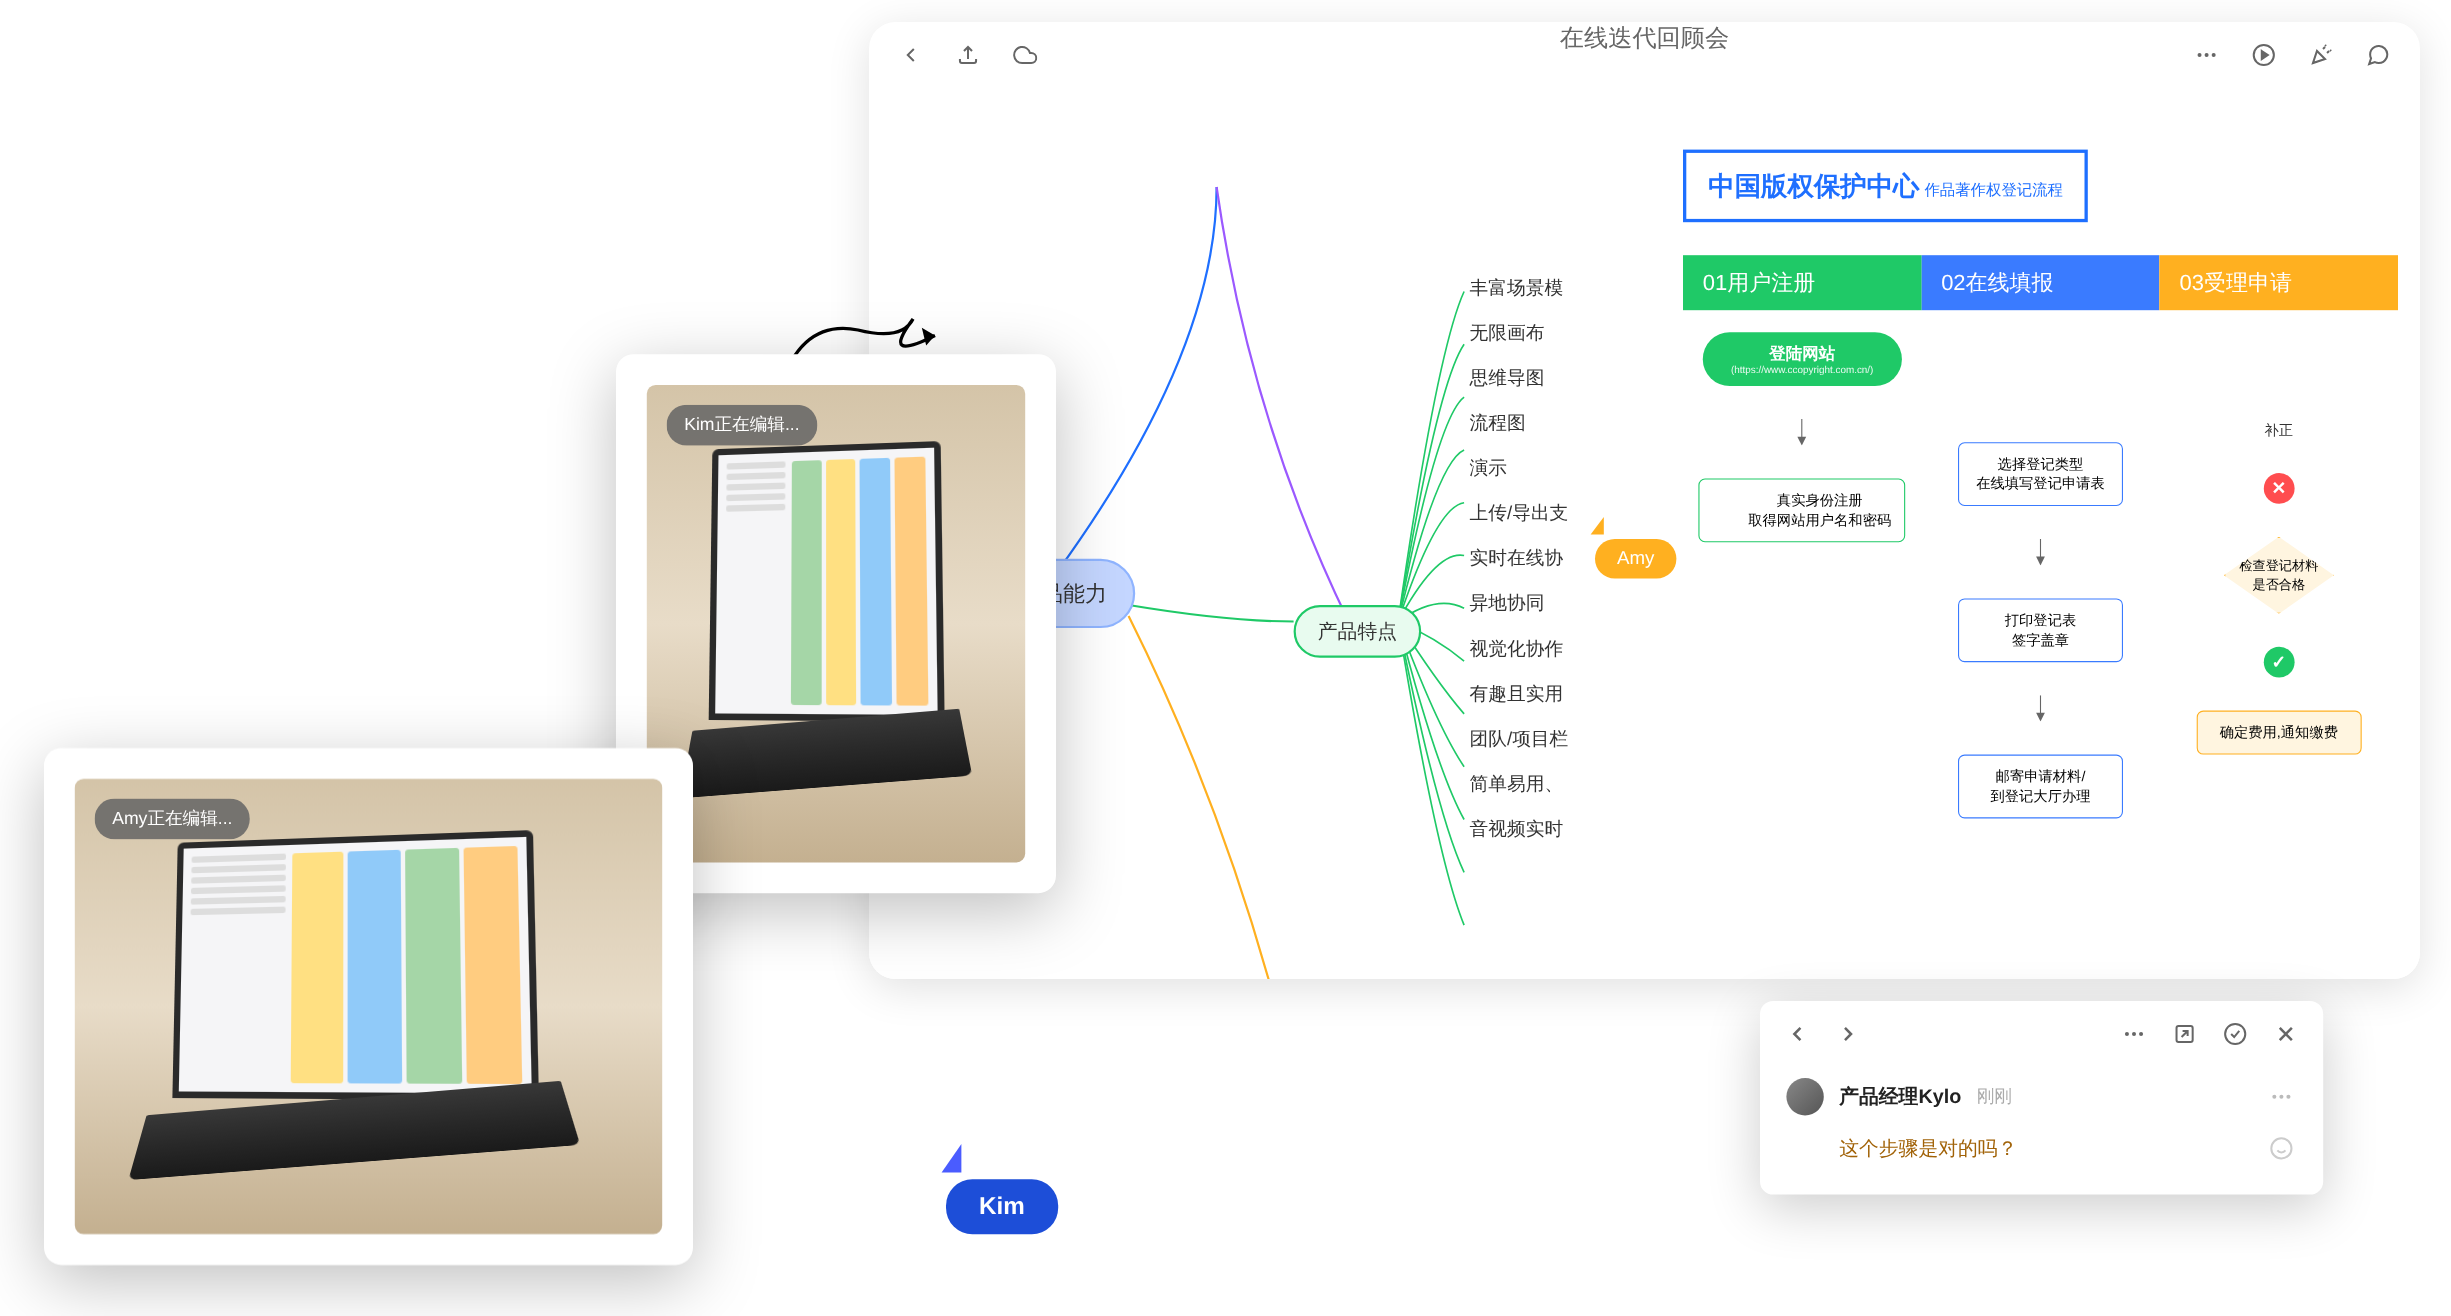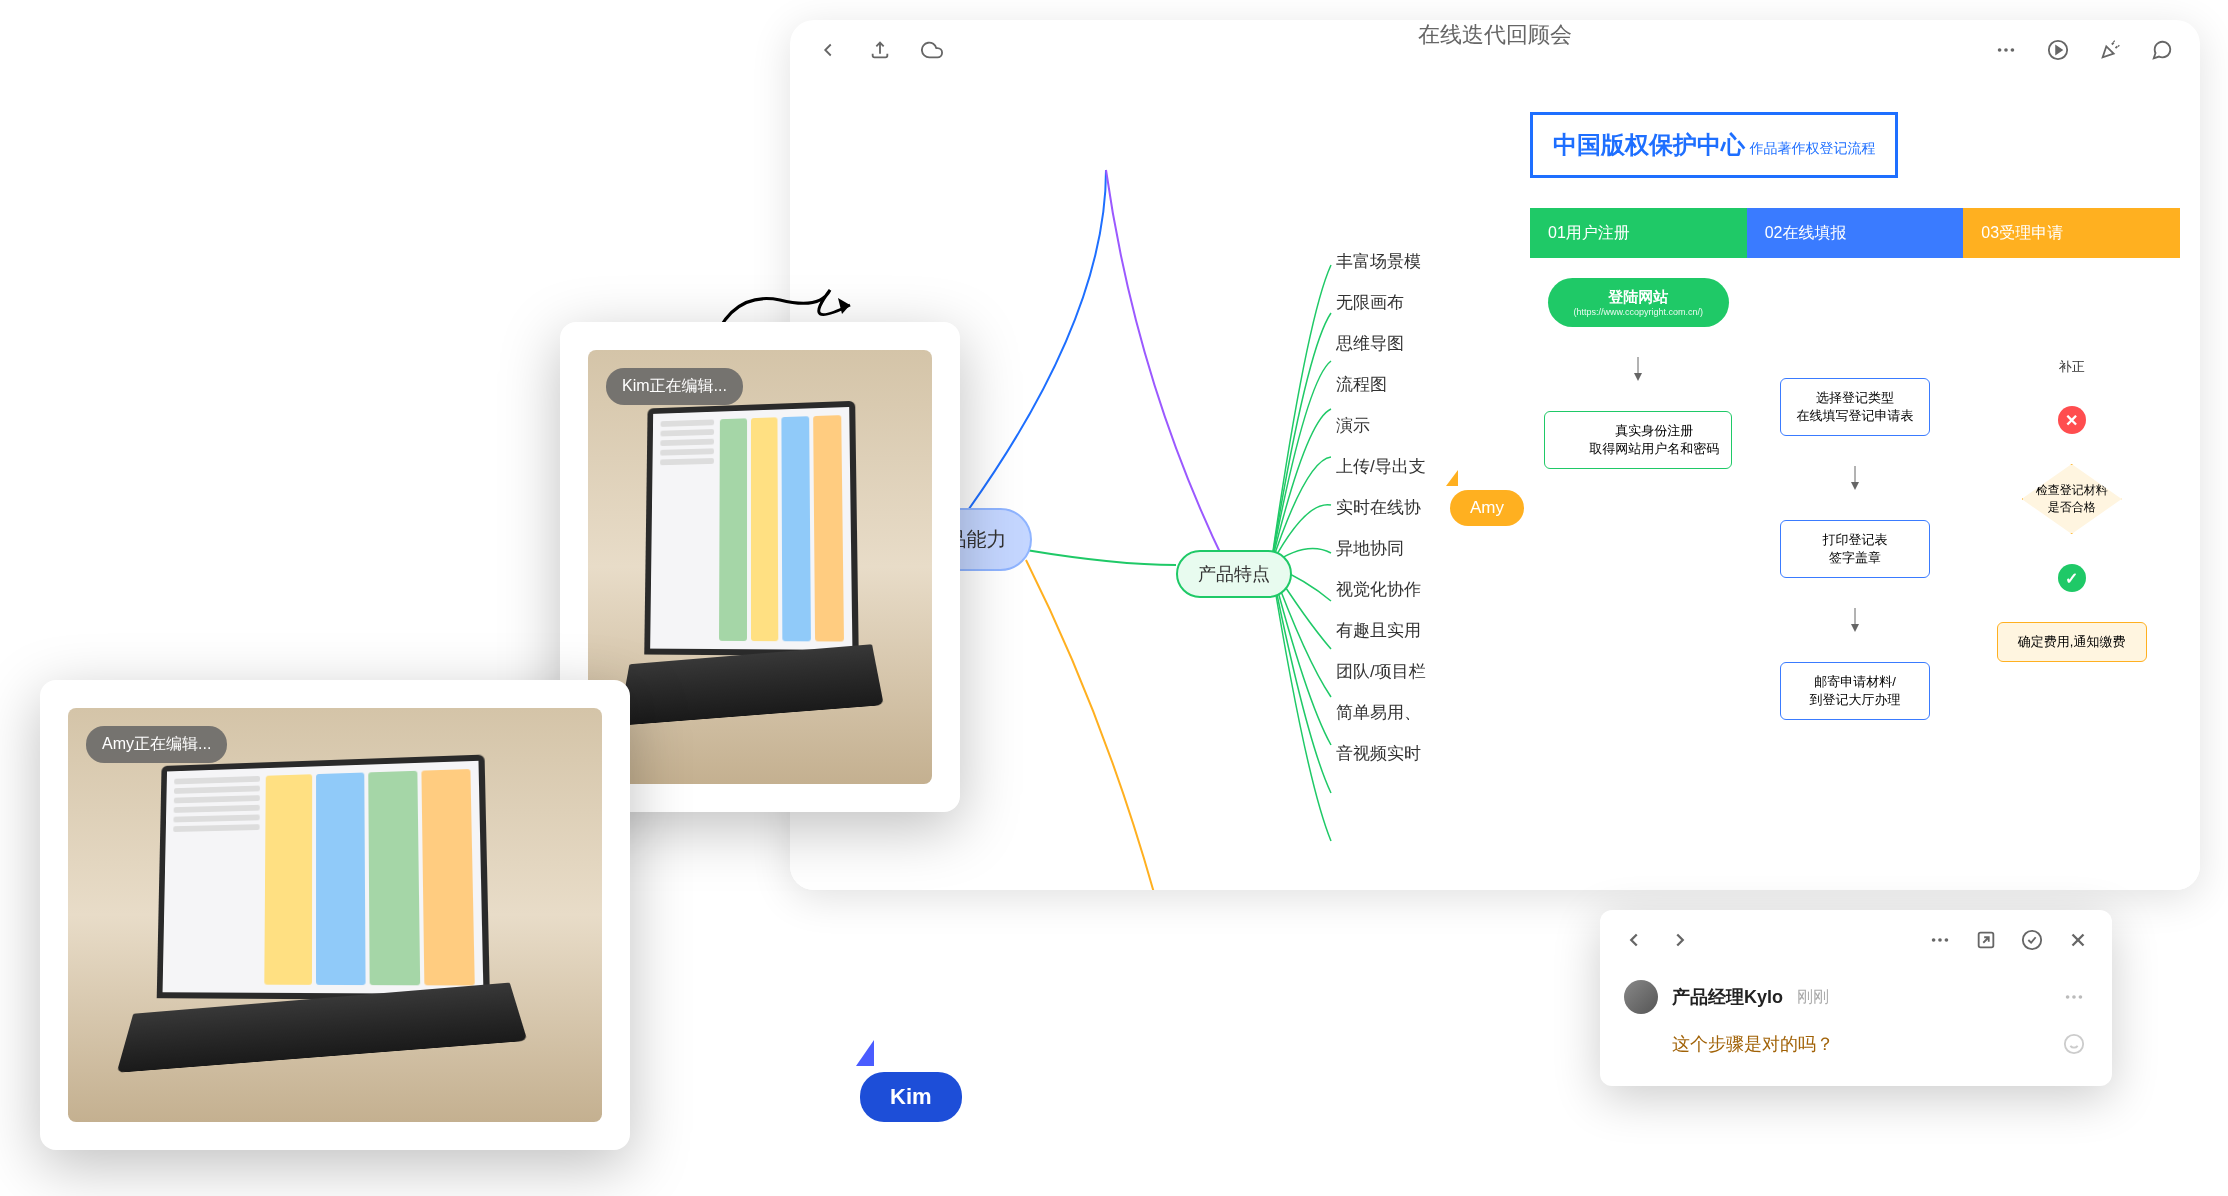--- a/index.html
+++ b/index.html
@@ -19,26 +19,26 @@
 
 .mm-card { position: absolute; left: 86px; top: 40px; width: 600px; background: #fff; }
 .mm-title { border: 3px solid #1e6fff; color: #1e6fff; font-size: 24px; font-weight: 600; padding: 14px 30px; display: inline-block; margin-left: 100px; background:#fff;}
 .mm-root { position: absolute; top: 388px; left: 10px; background: #c4d6ff; border: 2px solid #8fb4ff; border-radius: 40px; padding: 16px 24px; font-size: 20px; color: #333; }
 .mm-sub { position: absolute; top: 430px; left: 300px; background: #e8fbef; border: 2px solid #1fc967; border-radius: 30px; padding: 10px 20px; font-size: 18px; color: #333; }
 .mm-leaves { position: absolute; left: 460px; top: 130px; display: flex; flex-direction: column; gap: 18px; }
 .mm-leaf { font-size: 17px; color: #333; white-space: nowrap; }
 .mm-svg { position: absolute; left: 0; top: 0; width: 600px; height: 800px; pointer-events: none; }
 
 
-.fc-card { position: absolute; left: 740px; top: 32px; width: 650px; background: #fff; }
+.fc-card { position: absolute; left: 740px; top: 56px; width: 650px; background: #fff; }
 .fc-title-box { border: 3px solid #1e6fff; padding: 14px 20px; display: inline-block; margin-bottom: 30px; }
 .fc-title { color: #1e6fff; font-size: 24px; font-weight: 600; }
 .fc-subtitle { color: #1e6fff; font-size: 14px; }
 .fc-cols { display: flex; height: 50px; }
-.fc-col { flex: 1; color: #fff; font-size: 16px; display: flex; align-items: center; padding: 0 18px; font-weight: 500; }
+.fc-col { flex: 1; color: #fff; font-size: 20px; display: flex; align-items: center; padding: 0 18px; font-weight: 500; }
 .fc-col.green { background: #1fc967; }
 .fc-col.blue { background: #3a7bff; }
 .fc-col.orange { background: #ffb020; }
 .fc-body { display: flex; min-height: 500px; }
 .fc-lane { flex: 1; padding: 20px 10px; display: flex; flex-direction: column; align-items: center; gap: 30px; position: relative; }
 .fc-node { border: 1px solid; border-radius: 6px; padding: 10px 12px; font-size: 13px; text-align: center; min-width: 150px; background: #fff; }
 .fc-node.green { border-color: #1fc967; padding-left: 44px; }
 .fc-node.blue { border-color: #3a7bff; }
 .fc-node.orange { border-color: #ffb020; background: #fff5e0; }
 .fc-pill { background: #1fc967; color: #fff; border-radius: 30px; padding: 10px 26px; font-size: 15px; font-weight: 600; text-align:center;}

